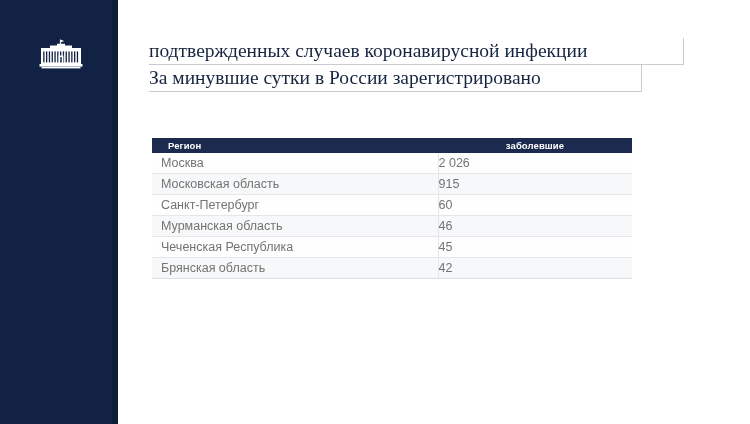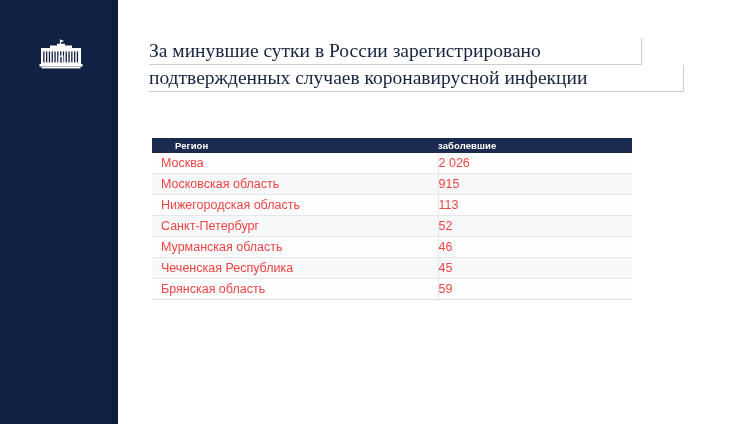--- a/index.html
+++ b/index.html
@@ -80,32 +80,33 @@
   }
   table.data col.c-region { width: 286px; }
   table.data col.c-count  { width: 194px; }
 
   table.data thead th {
     background: #1b2a4e;
     color: #ffffff;
     font-size: 9.5px;
     font-weight: 700;
     height: 15px;
-    padding: 0 0 0 23px;
+    padding: 0 0 0 16px;
     text-align: left;
     letter-spacing: 0.1px;
     font-family: "Liberation Sans", sans-serif;
   }
   table.data thead th.count-head {
+    text-align: center;
     padding: 0;
   }
 
   table.data tbody td {
     font-size: 12.5px;
-    color: #ef4444;
+    color: #737373;
     height: 20px;
     padding: 0;
     border-bottom: 1px solid #e4e6e9;
     background: #fefefe;
     font-family: "Liberation Sans", sans-serif;
   }
   table.data tbody tr:nth-child(even) td { background: #f7f8f9; }
 
   table.data tbody td.region {
     padding-left: 9px;
@@ -152,22 +153,22 @@
       <rect x="21.6" y="16.5" width="4.8" height="7" fill="#ffffff"></rect>
       <rect x="23.3" y="18.0" width="1.4" height="5.5" fill="#112245"></rect>
 
       <rect x="2.5" y="25" width="43" height="2.6" fill="#ffffff"></rect>
       <rect x="4.5" y="27.8" width="39" height="1.6" fill="#ffffff"></rect>
     </svg>
   </div>
 </div>
 
 <div class="title-block">
+  <span class="title-line l2">подтвержденных случаев коронавирусной инфекции</span>
   <span class="title-line l1">За минувшие сутки в России зарегистрировано</span>
-  <span class="title-line l2">подтвержденных случаев коронавирусной инфекции</span>
 </div>
 
 <div class="table-wrap">
   <table class="data">
     <colgroup>
       <col class="c-region">
       <col class="c-count">
     </colgroup>
     <thead>
       <tr>
@@ -178,34 +179,30 @@
     <tbody>
       <tr>
         <td class="region">Москва</td>
         <td class="count">2 026</td>
       </tr>
       <tr>
         <td class="region">Московская область</td>
         <td class="count">915</td>
       </tr>
       <tr>
-        <td class="region">Нижегородская область</td>
-        <td class="count">113</td>
-      </tr>
-      <tr>
         <td class="region">Санкт-Петербург</td>
-        <td class="count">52</td>
+        <td class="count">60</td>
       </tr>
       <tr>
         <td class="region">Мурманская область</td>
         <td class="count">46</td>
       </tr>
       <tr>
         <td class="region">Чеченская Республика</td>
         <td class="count">45</td>
       </tr>
       <tr>
         <td class="region">Брянская область</td>
-        <td class="count">59</td>
+        <td class="count">42</td>
       </tr>
     </tbody>
   </table>
 </div>
 
 </body></html>

